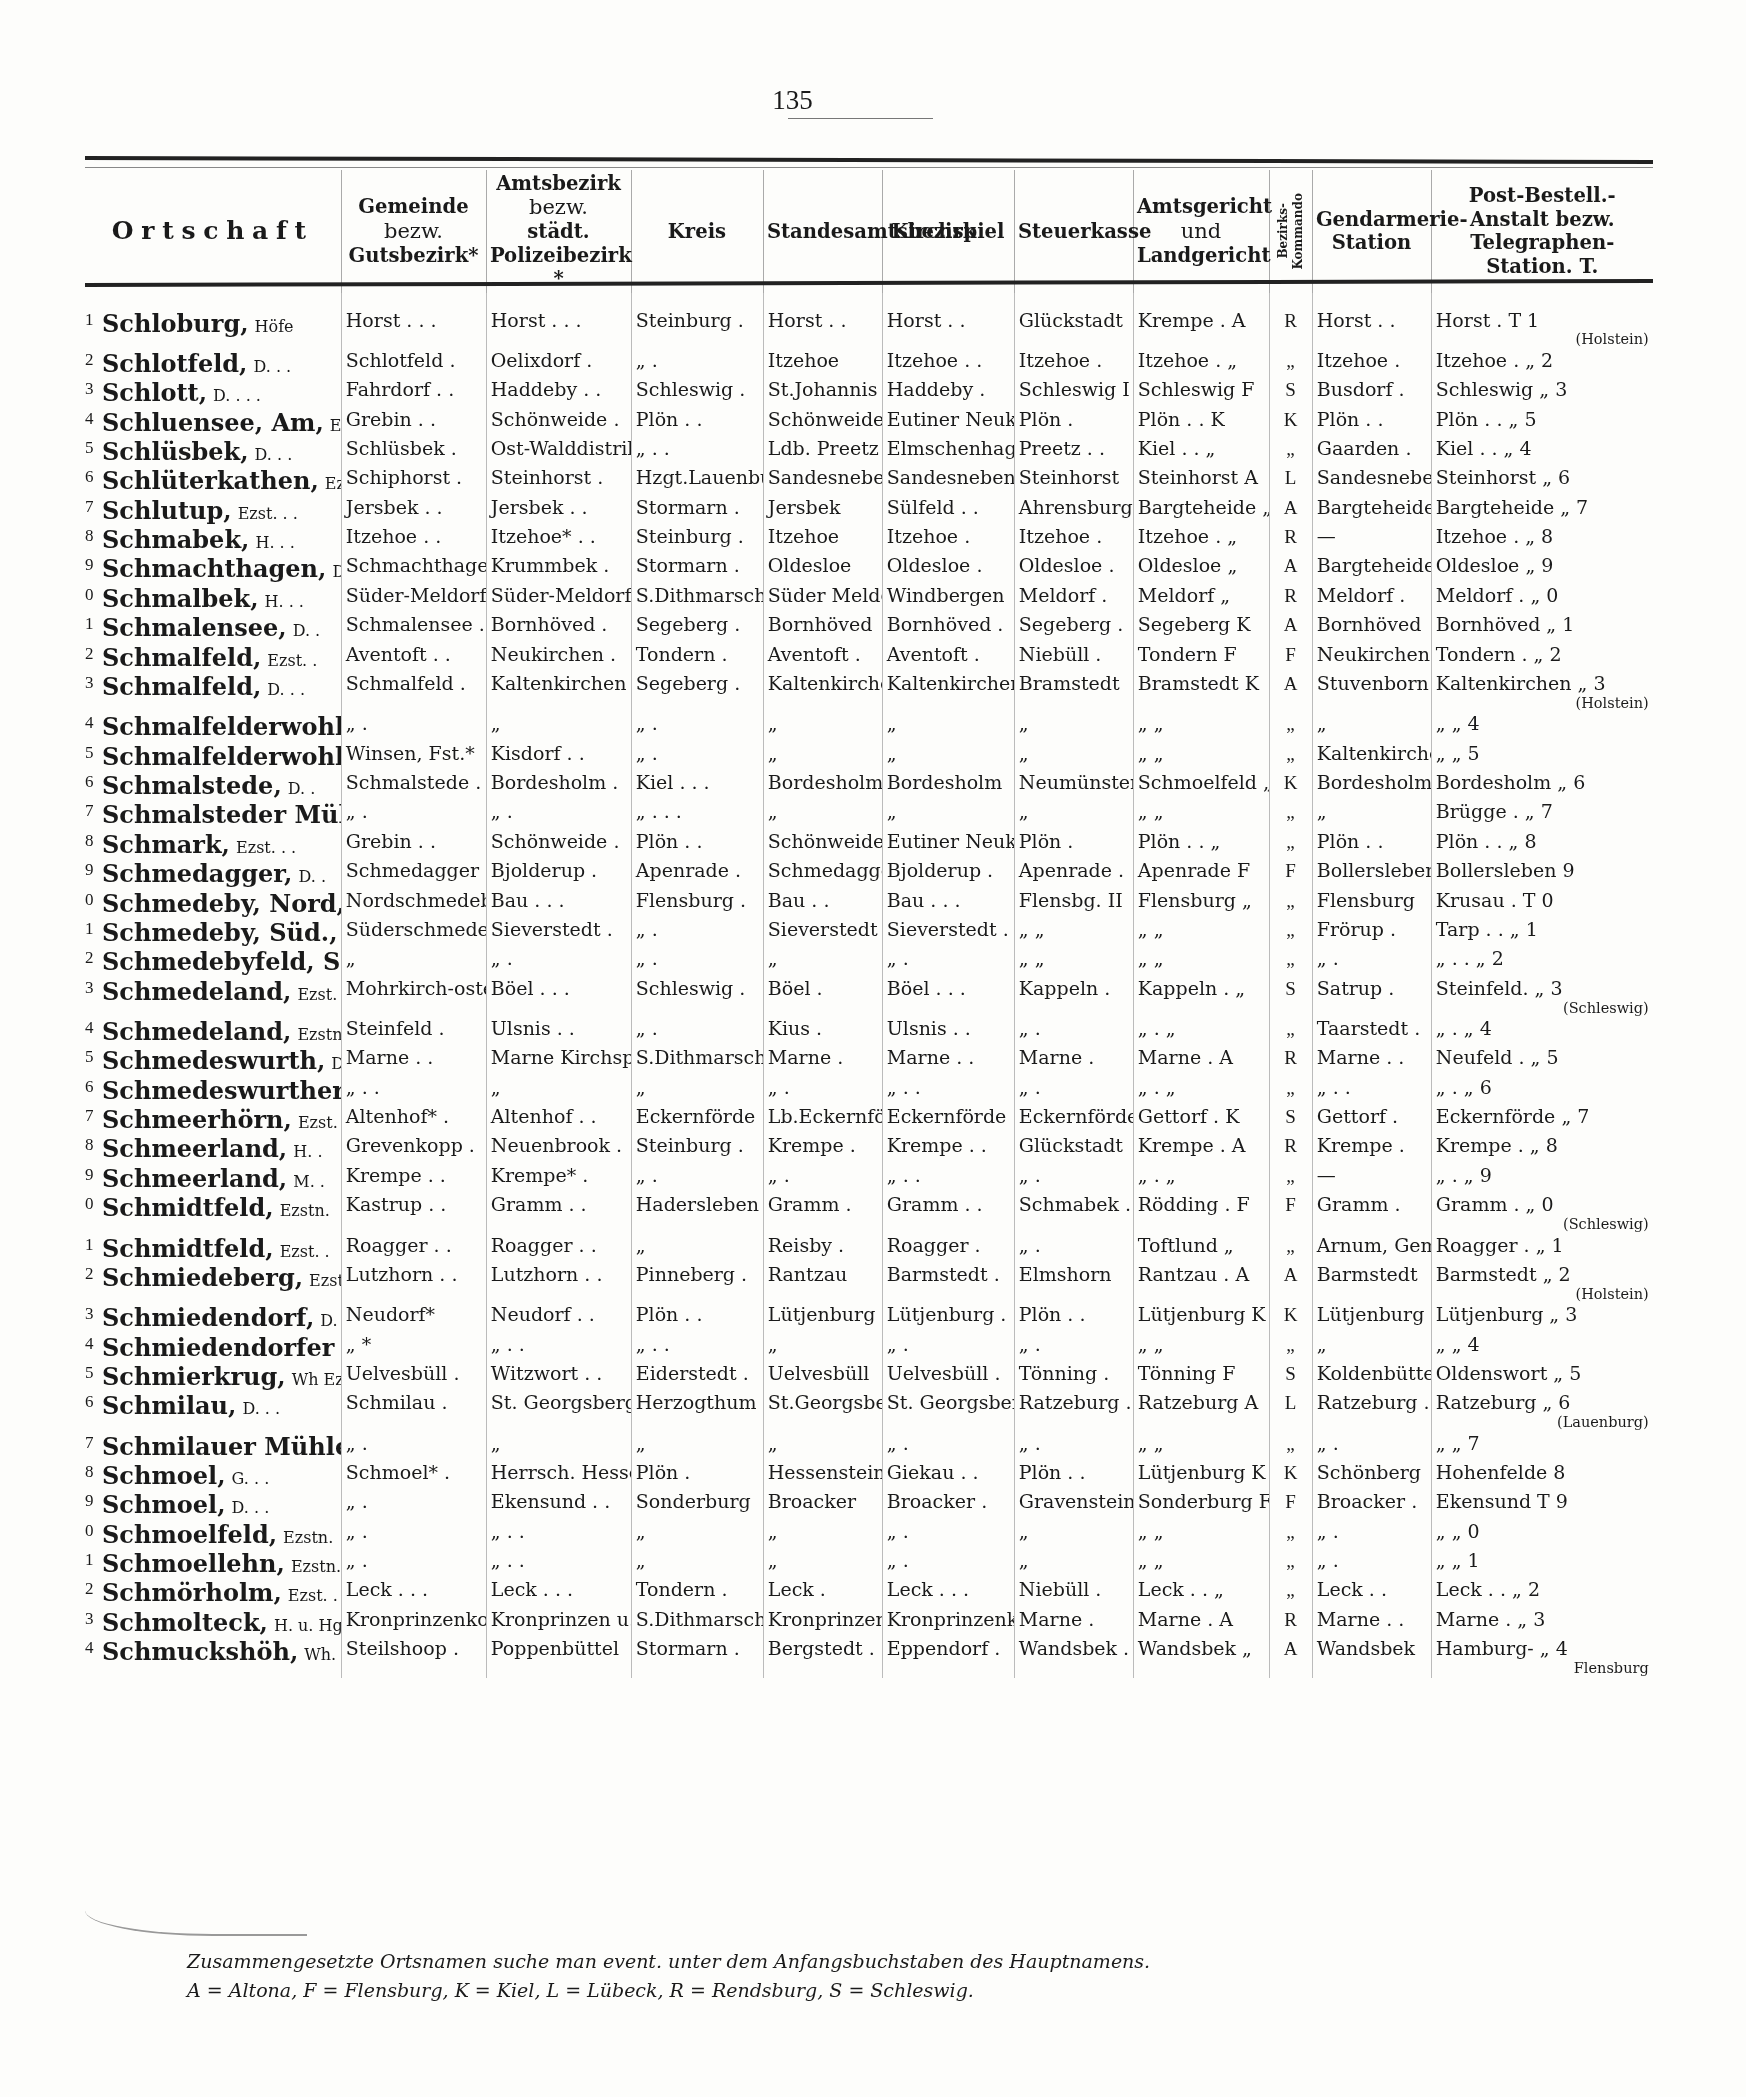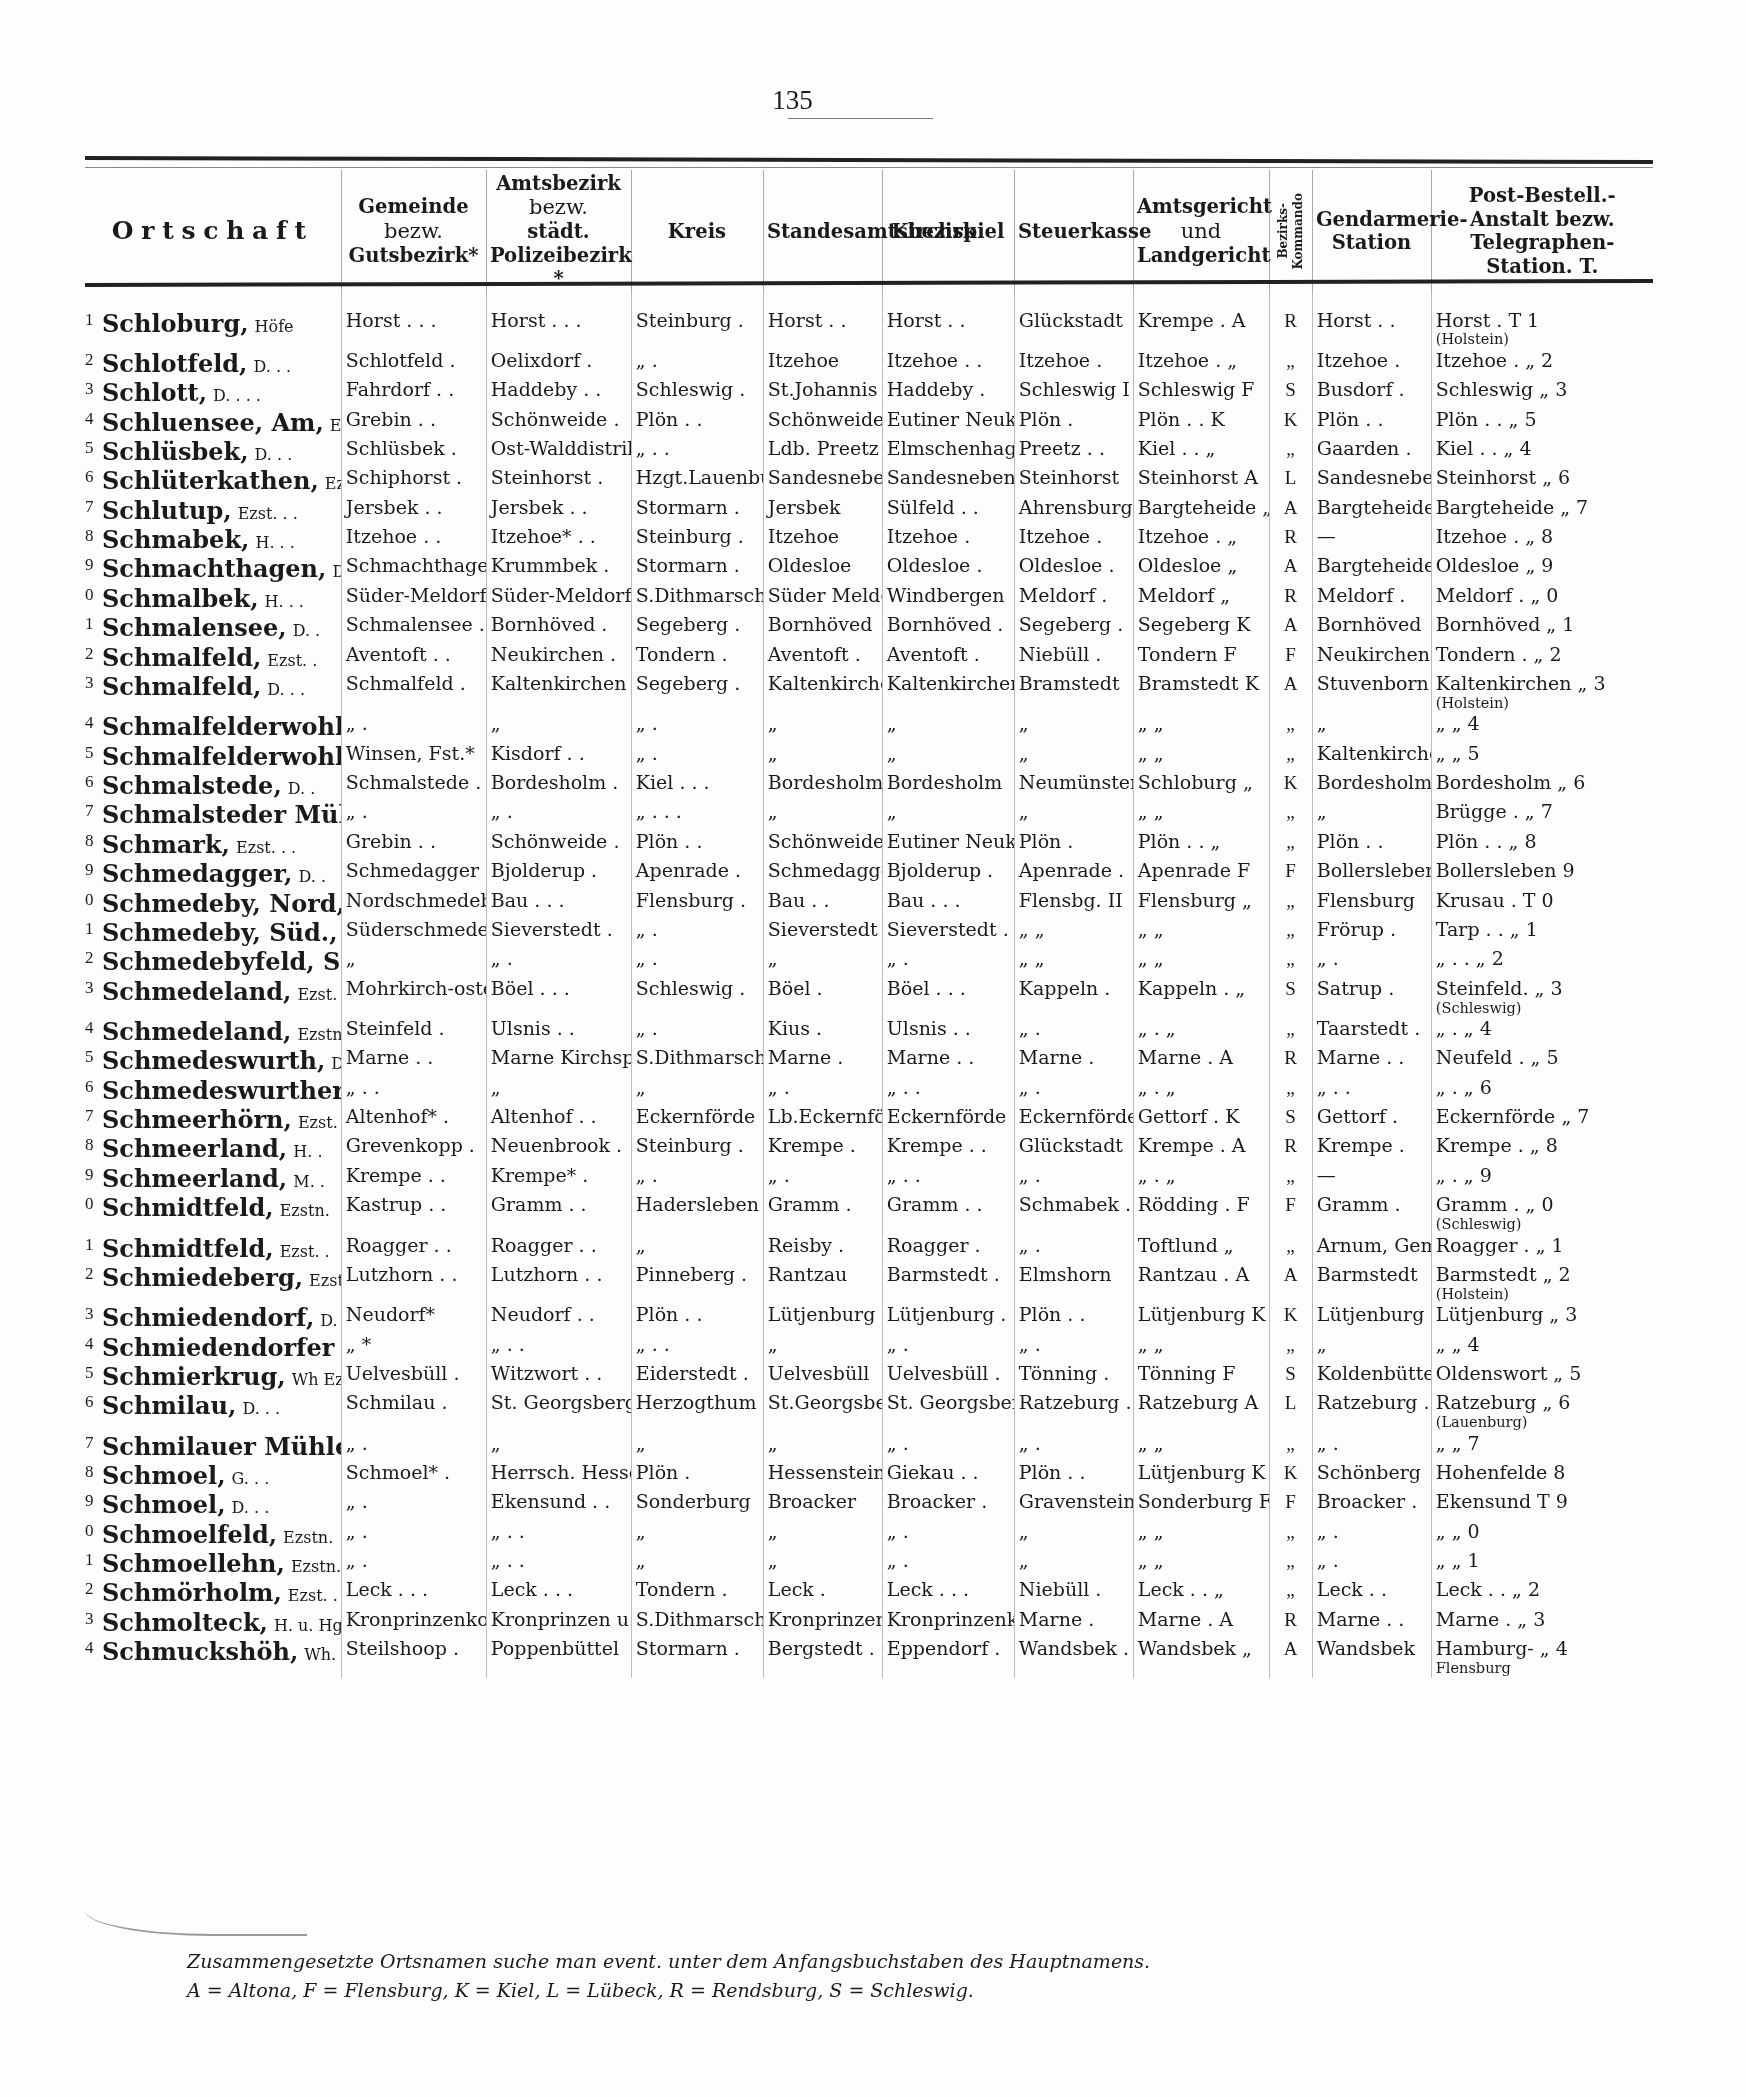--- a/index.html
+++ b/index.html
@@ -18,21 +18,21 @@
   table.gaz th:first-child { border-left:none; letter-spacing:7.7px; font-size:25px; }
   table.gaz th .sub { font-weight:normal; font-size:21px; display:block; }
   table.gaz th.vert { font-size:12px; writing-mode:vertical-rl; transform:rotate(180deg); padding:0.9px; }
   table.gaz td { font-size:19px; line-height:1.15; vertical-align:top; border-left:0.9px solid #bbb;
                  padding:0.9px 4.3px; white-space:nowrap; overflow:hidden; }
   table.gaz td:first-child { border-left:none; padding-left:0; }
   table.gaz tbody tr:first-child td { padding-top:17px; }
   td .num { display:inline-block; width:17px; font-size:17px; font-family:"Liberation Serif", serif; vertical-align:top; }
   td .place { font-size:24px; font-weight:bold; }
   td .type { font-size:16px; font-weight:normal; }
-  td .note { display:block; font-size:14.5px; text-align:left; }
+  td .note { display:block; font-size:14.5px; text-align:right; }
   td.c { text-align:center; font-family:"Liberation Serif", serif; font-size:19.6px; }
   td.post { text-align:left; }
 
   .footer { position:absolute; left:187px; top:1947px; font-size:19px; line-height:1.55; font-style:italic; }
   .curl { position:absolute; left:85px; top:1908px; width:222px; height:25.6px; border-bottom:2.6px solid #999; border-bottom-left-radius:128px 25.6px; }
 </style>
 </head>
 <body>
 
 <div class="page-num">135</div>
@@ -266,21 +266,21 @@
         <td class="post"><span>„ „ 5</span></td>
       </tr>
       <tr>
         <td><span class="num">6</span><span class="place">Schmalstede,</span> <span class="type">D. .</span></td>
         <td><span>Schmalstede .</span></td>
         <td><span>Bordesholm .</span></td>
         <td><span>Kiel . . .</span></td>
         <td><span>Bordesholm</span></td>
         <td><span>Bordesholm</span></td>
         <td><span>Neumünster</span></td>
-        <td><span>Schloburg „</span></td>
+        <td><span>Schmoelfeld „</span></td>
         <td class="c"><span>K</span></td>
         <td><span>Bordesholm</span></td>
         <td class="post"><span>Bordesholm „ 6</span></td>
       </tr>
       <tr>
         <td><span class="num">7</span><span class="place">Schmalsteder Mühle,</span> </td>
         <td><span>„ .</span></td>
         <td><span>„ .</span></td>
         <td><span>„ . . .</span></td>
         <td><span>„</span></td>

